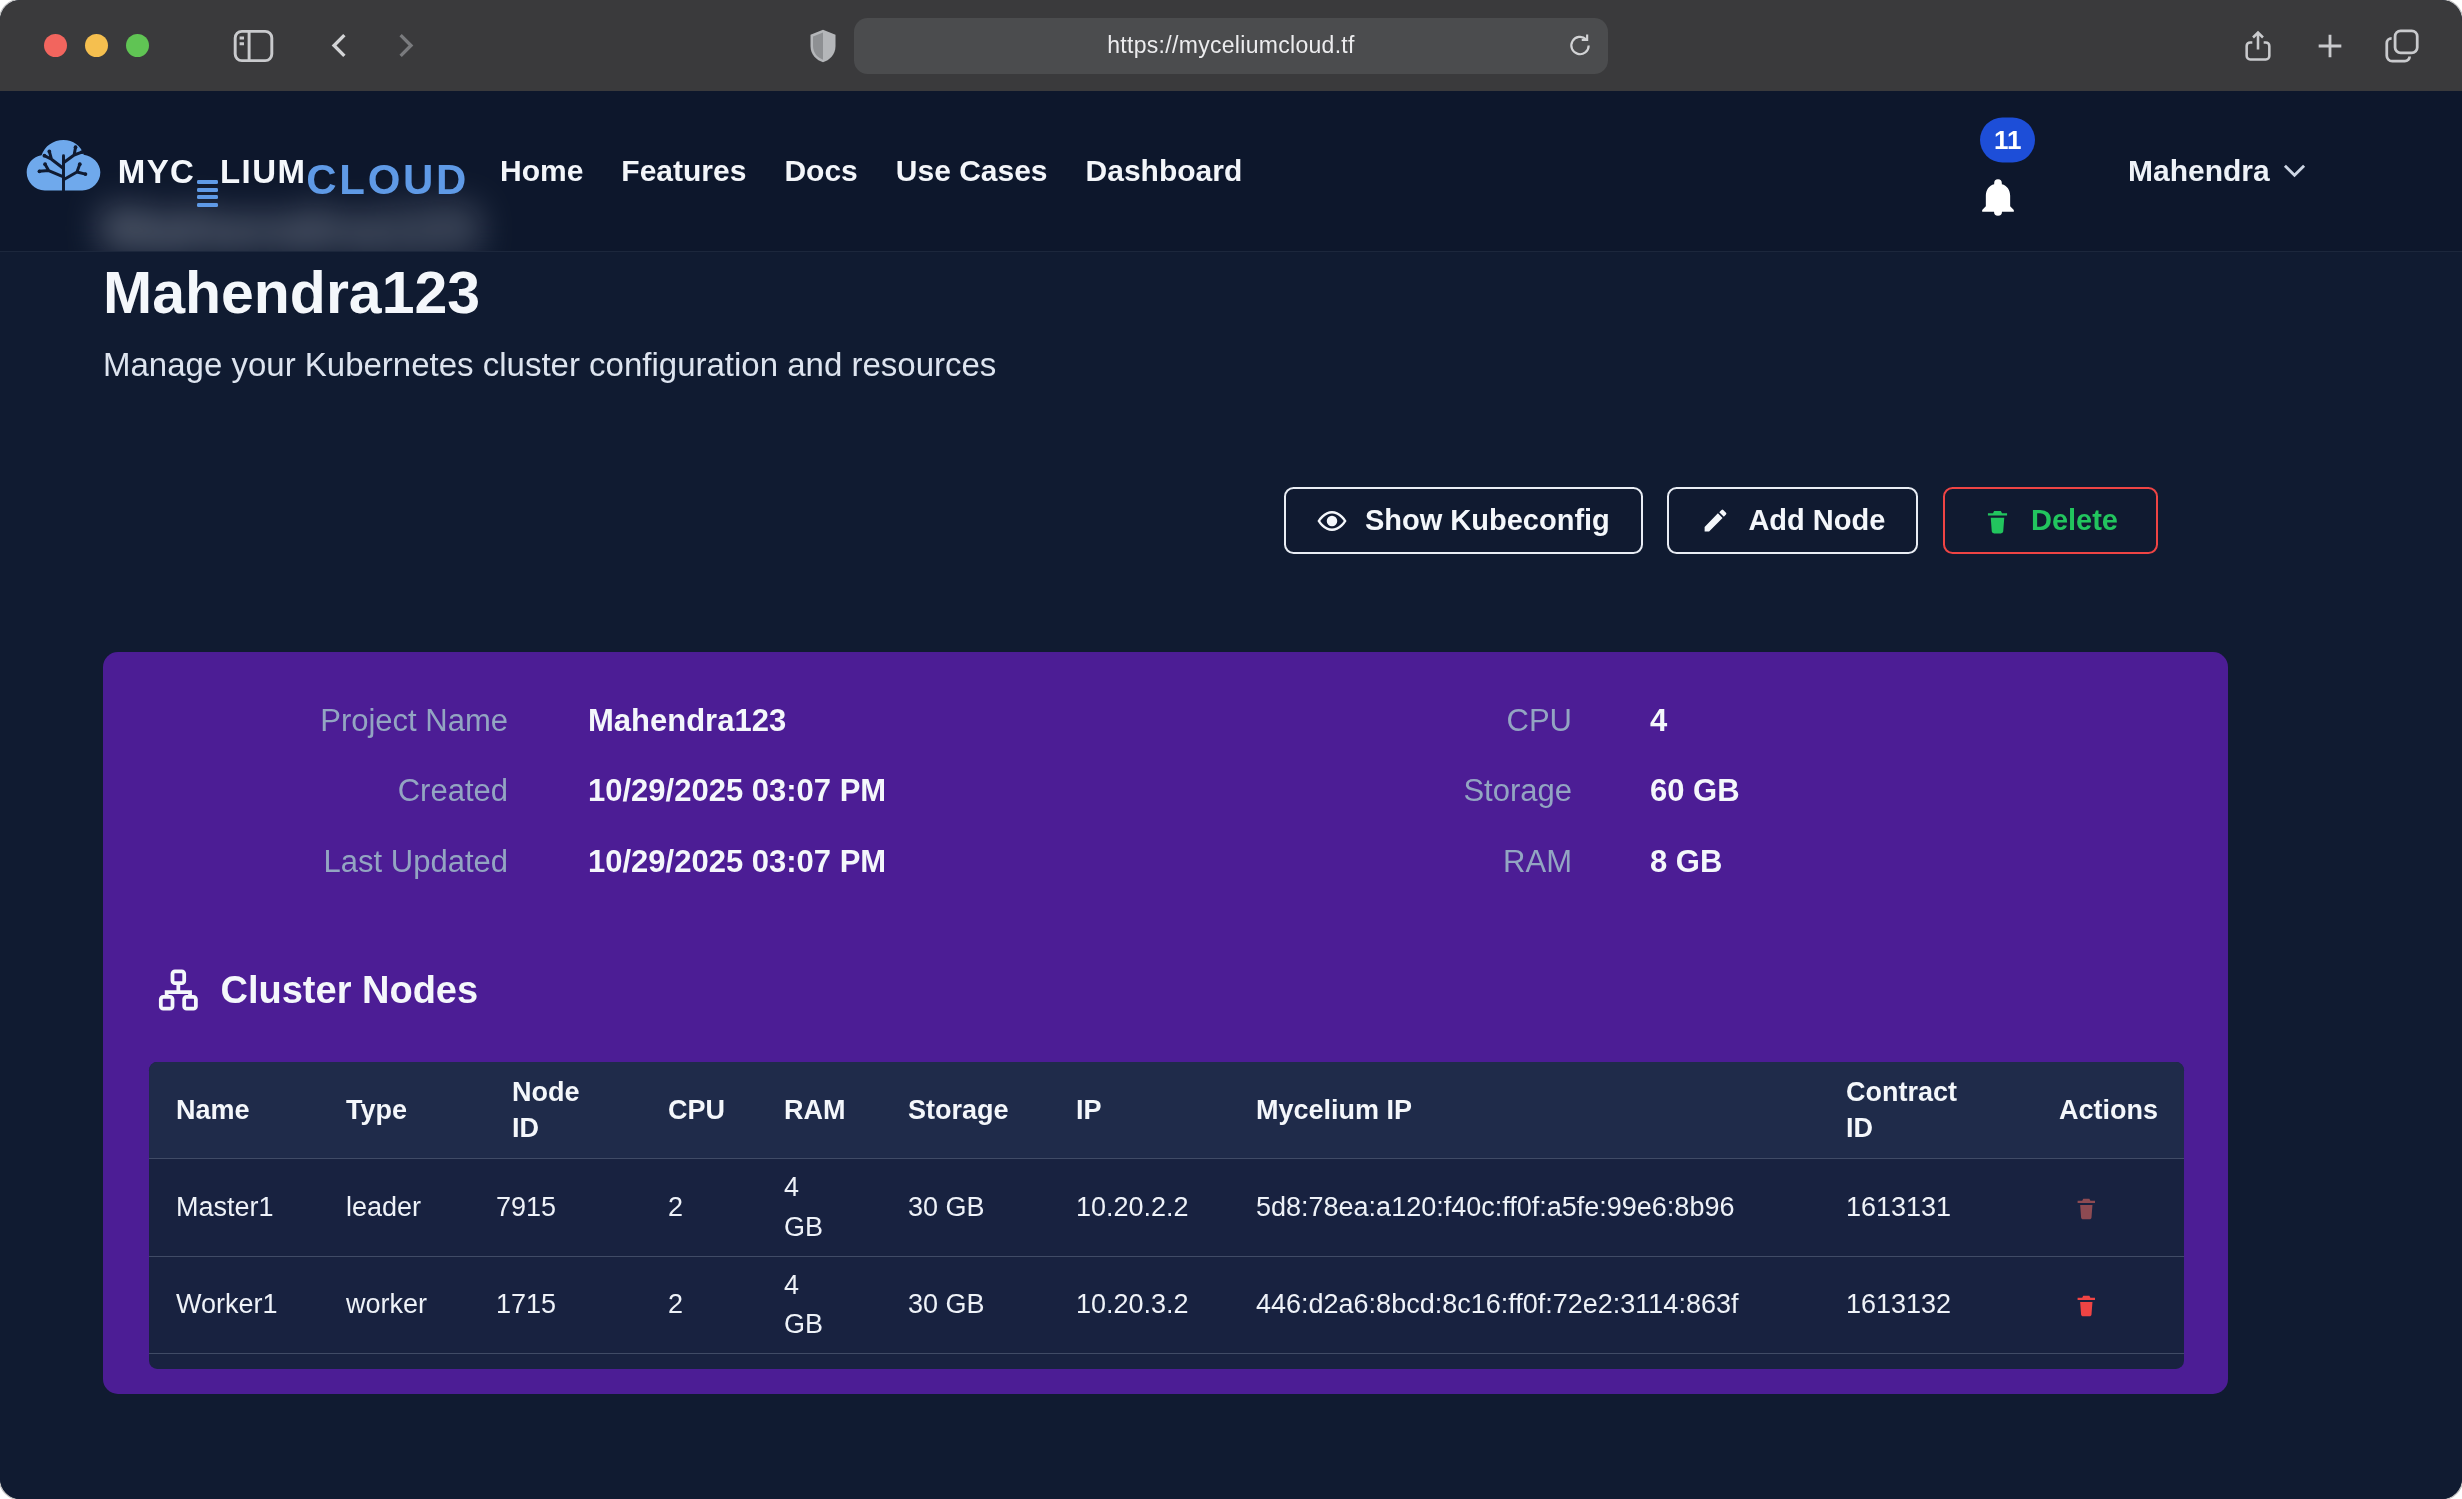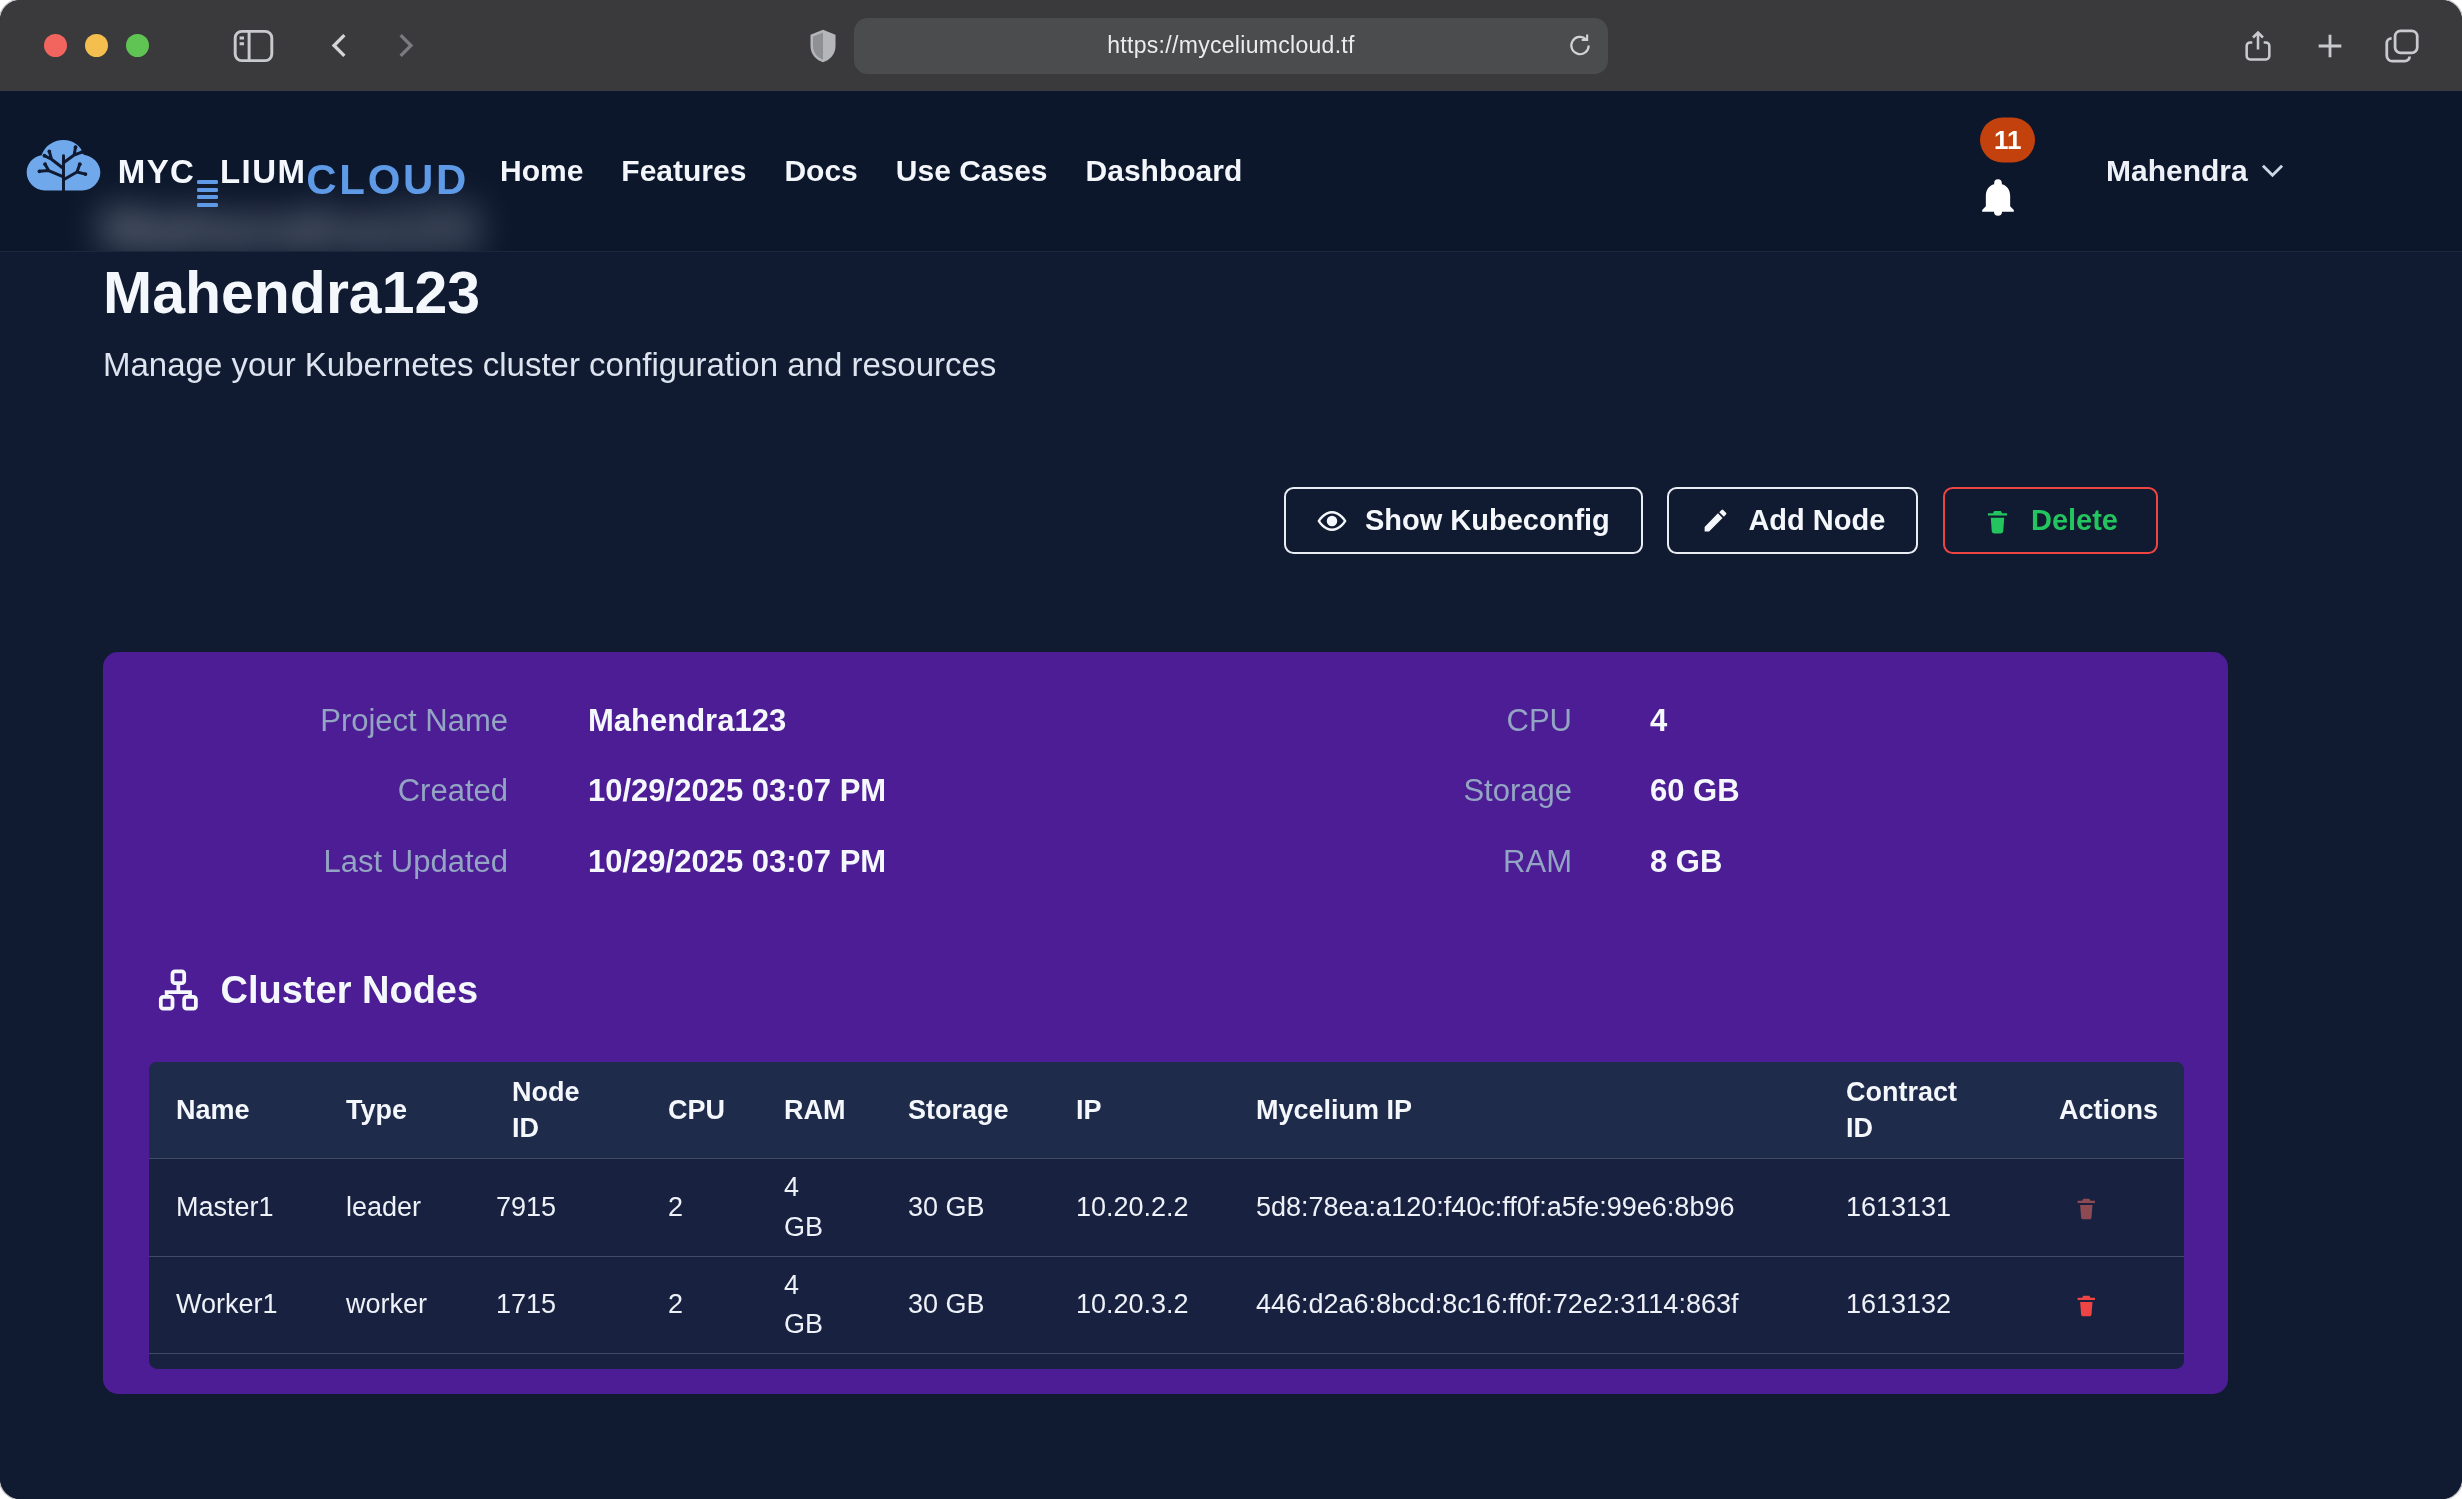--- a/index.html
+++ b/index.html
@@ -40,21 +40,21 @@
   .logo-l2{font-size:42px;font-weight:800;color:#5f9ae6;letter-spacing:2.7px;margin-top:4.1px;}
   .logo-e{display:inline-flex;flex-direction:column;gap:3.4px;width:20.5px;margin:0 2.1px;vertical-align:-1.4px;}
   .logo-e i{display:block;height:4.1px;background:#5f9ae6;border-radius:1.4px;}
   .main-nav{position:absolute;left:500px;top:0;height:100%;display:flex;align-items:center;gap:38px;}
   .nav-item{color:#f3f6fa;font-size:30px;font-weight:700;cursor:pointer;white-space:nowrap;}
   .bell-wrap{position:absolute;left:1968px;top:50%;transform:translateY(-50%);width:75px;height:109px;cursor:pointer;}
   .bell-icon{position:absolute;left:9.6px;bottom:6.8px;width:40px;height:42px;color:#ffffff;}
   .badge{position:absolute;left:12.3px;top:1.4px;min-width:55px;height:45px;border-radius:23px;
     display:flex;align-items:center;justify-content:center;font-size:26px;font-weight:700;color:#fff;}
   .user-menu{position:absolute;left:2106px;top:50%;transform:translateY(-50%);display:flex;align-items:center;gap:13.7px;cursor:pointer;}
-  .user-name{color:#eef2f8;font-size:30px;font-weight:700;}
+  .user-name{color:#eef2f8;font-size:30px;font-weight:700;margin-left:22px;}
   .chev{width:23px;height:16.4px;color:#cdd6e4;}
 
   .page-title{position:absolute;left:103px;top:133px;z-index:1;font-size:59px;font-weight:700;color:#f4f7fb;line-height:1;}
   .page-subtitle{position:absolute;left:103px;top:222px;font-size:33px;color:#dde4ef;}
 
   .toolbar{position:absolute;top:396px;right:304px;display:flex;gap:24.6px;}
   .btn{display:flex;align-items:center;gap:18px;height:67px;padding:0 31px;border-radius:9.6px;
     background:rgba(16,27,49,.6);border:2.1px solid #e9edf4;color:#f4f7fb;
     font-size:29px;font-weight:700;cursor:pointer;font-family:inherit;white-space:nowrap;}
   .btn .ic{width:30px;height:30px;flex:none;}
@@ -323,21 +323,21 @@
         </span>
       </div>
       <nav class="main-nav" id="main-nav">
           <div class="nav-item">Home</div>
           <div class="nav-item">Features</div>
           <div class="nav-item">Docs</div>
           <div class="nav-item">Use Cases</div>
           <div class="nav-item">Dashboard</div>
         </nav>
       <div class="bell-wrap">
-        <span class="badge" id="notif-badge" style="background: #c2410c;">11</span>
+        <span class="badge" id="notif-badge" style="background: #1d4ed8;">11</span>
         <span class="bell-icon">
           <svg viewBox="0 0 24 24" width="40" height="42" fill="currentColor">
               <path d="M12 23a2.4 2.4 0 0 0 2.4-2.4H9.6A2.4 2.4 0 0 0 12 23zm7.3-5.8V11c0-3.4-1.9-6.2-5-6.9v-.7a2.3 2.3 0 1 0-4.6 0v.7c-3.1.7-5 3.5-5 6.9v6.2L2.5 19.5v1h19v-1l-2.2-2.3z"></path>
             </svg>
         </span>
       </div>
       <div class="user-menu">
         <span class="user-name">Mahendra</span>
         <span class="chev">
           <svg viewBox="0 0 24 14" width="23" height="15" fill="none" stroke="currentColor" stroke-width="3">

